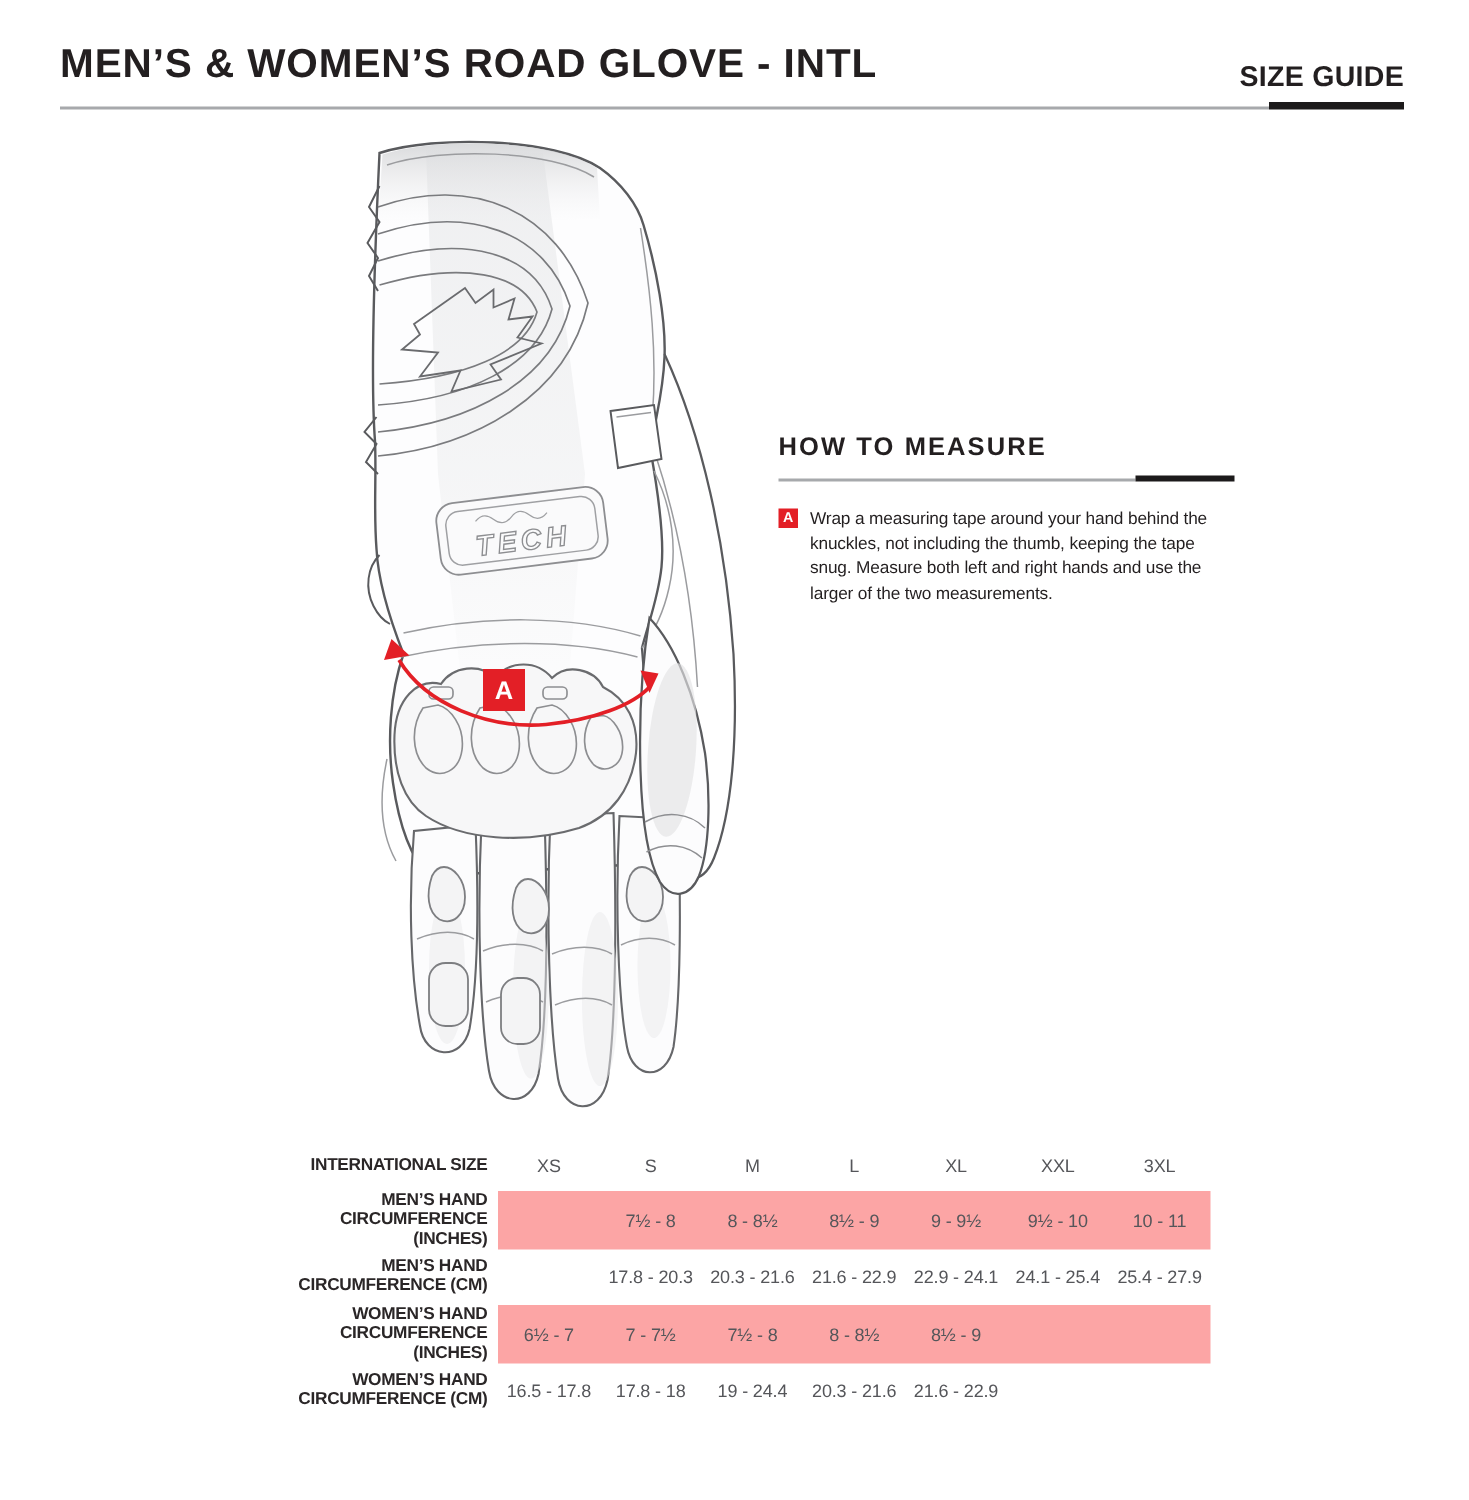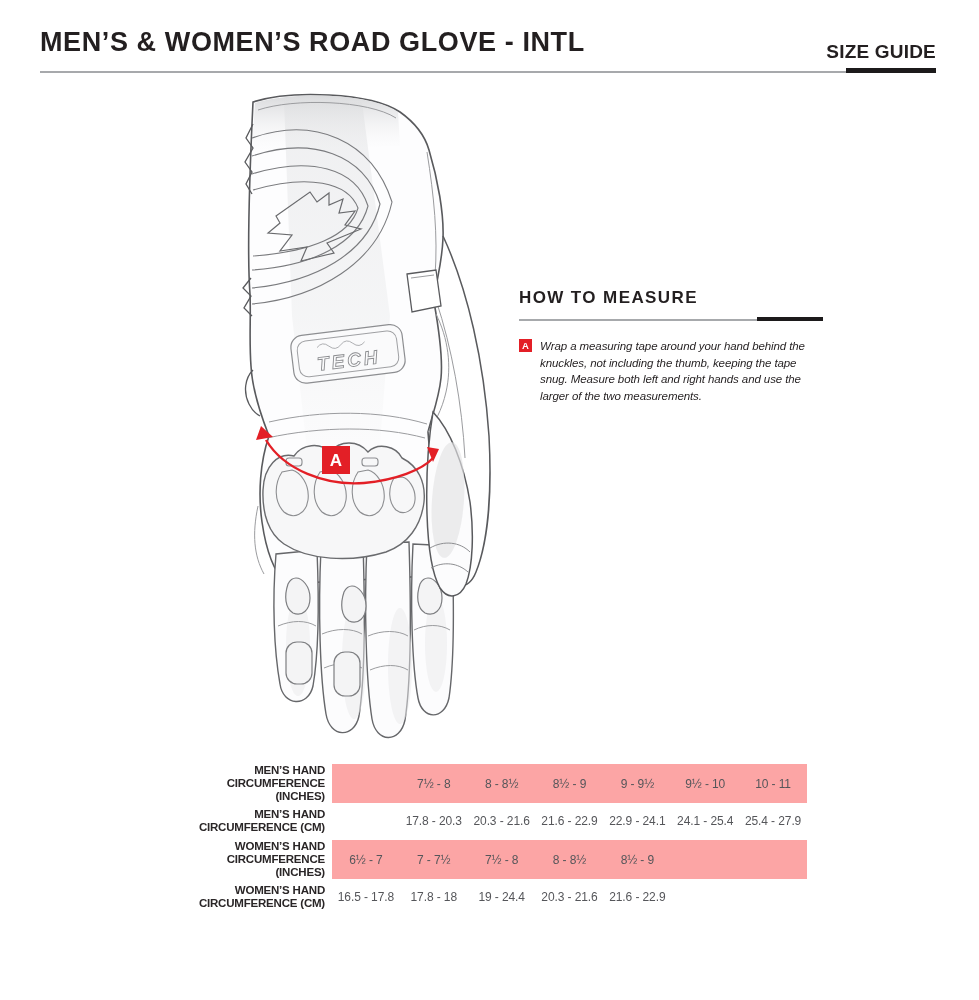--- a/index.html
+++ b/index.html
@@ -21,21 +21,21 @@
   .htm-title{font-size:17px;font-weight:bold;letter-spacing:1.4px;white-space:nowrap;}
   .htm-rule{margin-top:9px;width:304px;height:4px;display:flex;align-items:flex-end;}
   .htm-rule .gray{flex:1;height:2px;background:#a7a9ac;}
   .htm-rule .black{width:66px;height:4px;background:#1c1a1b;}
   .measure-item{margin-top:17px;display:flex;}
   .marker-badge{flex:0 0 auto;width:13px;height:13px;background:#e31f26;color:#fff;
                 font-size:9.5px;font-weight:bold;text-align:center;line-height:13px;
                 margin-top:1px;}
   .measure-text{margin-left:8px;width:300px;}
   .measure-title{font-size:12px;font-weight:bold;margin-bottom:3px;}
-  .measure-body{margin:0;font-size:11.5px;line-height:16.5px;letter-spacing:-.1px;font-style:italic;}
+  .measure-body{margin:0;font-size:11.5px;line-height:16.5px;letter-spacing:-.1px;}
 
   
   .table{position:absolute;left:180px;top:764px;width:627px;}
   .trow{display:grid;grid-template-columns:152px 475px;}
   .trow.head{height:26px;margin-bottom:4px;}
   .trow.body{height:38px;}
   .tlabel{display:flex;flex-direction:column;justify-content:center;align-items:flex-end;
           padding-right:7px;box-sizing:border-box;font-size:11.5px;font-weight:bold;
           line-height:13px;letter-spacing:-.2px;text-align:right;color:#2a2627;}
   .tvals{display:grid;grid-template-columns:repeat(7,1fr);align-items:center;
@@ -197,20 +197,34 @@
     <div class="measure-item">
       <span class="marker-badge">A</span>
       <div class="measure-text">
         <p class="measure-body">Wrap a measuring tape around your hand behind the knuckles, not including the thumb, keeping the tape snug. Measure both left and right hands and use the larger of the two measurements.</p>
       </div>
     </div>
   </section>
 
   <div class="table">
 
+    <div class="trow head">
+      <div class="tlabel">
+        <div>INTERNATIONAL SIZE</div>
+      </div>
+      <div class="tvals thead-sizes">
+        <span>XS</span>
+        <span>S</span>
+        <span>M</span>
+        <span>L</span>
+        <span>XL</span>
+        <span>XXL</span>
+        <span>3XL</span>
+      </div>
+    </div>
 
     <div class="trow body">
       <div class="tlabel">
         <div>MEN’S HAND</div>
         <div>CIRCUMFERENCE (INCHES)</div>
       </div>
       <div class="tvals shaded">
         <span></span>
         <span>7½ - 8</span>
         <span>8 - 8½</span>

